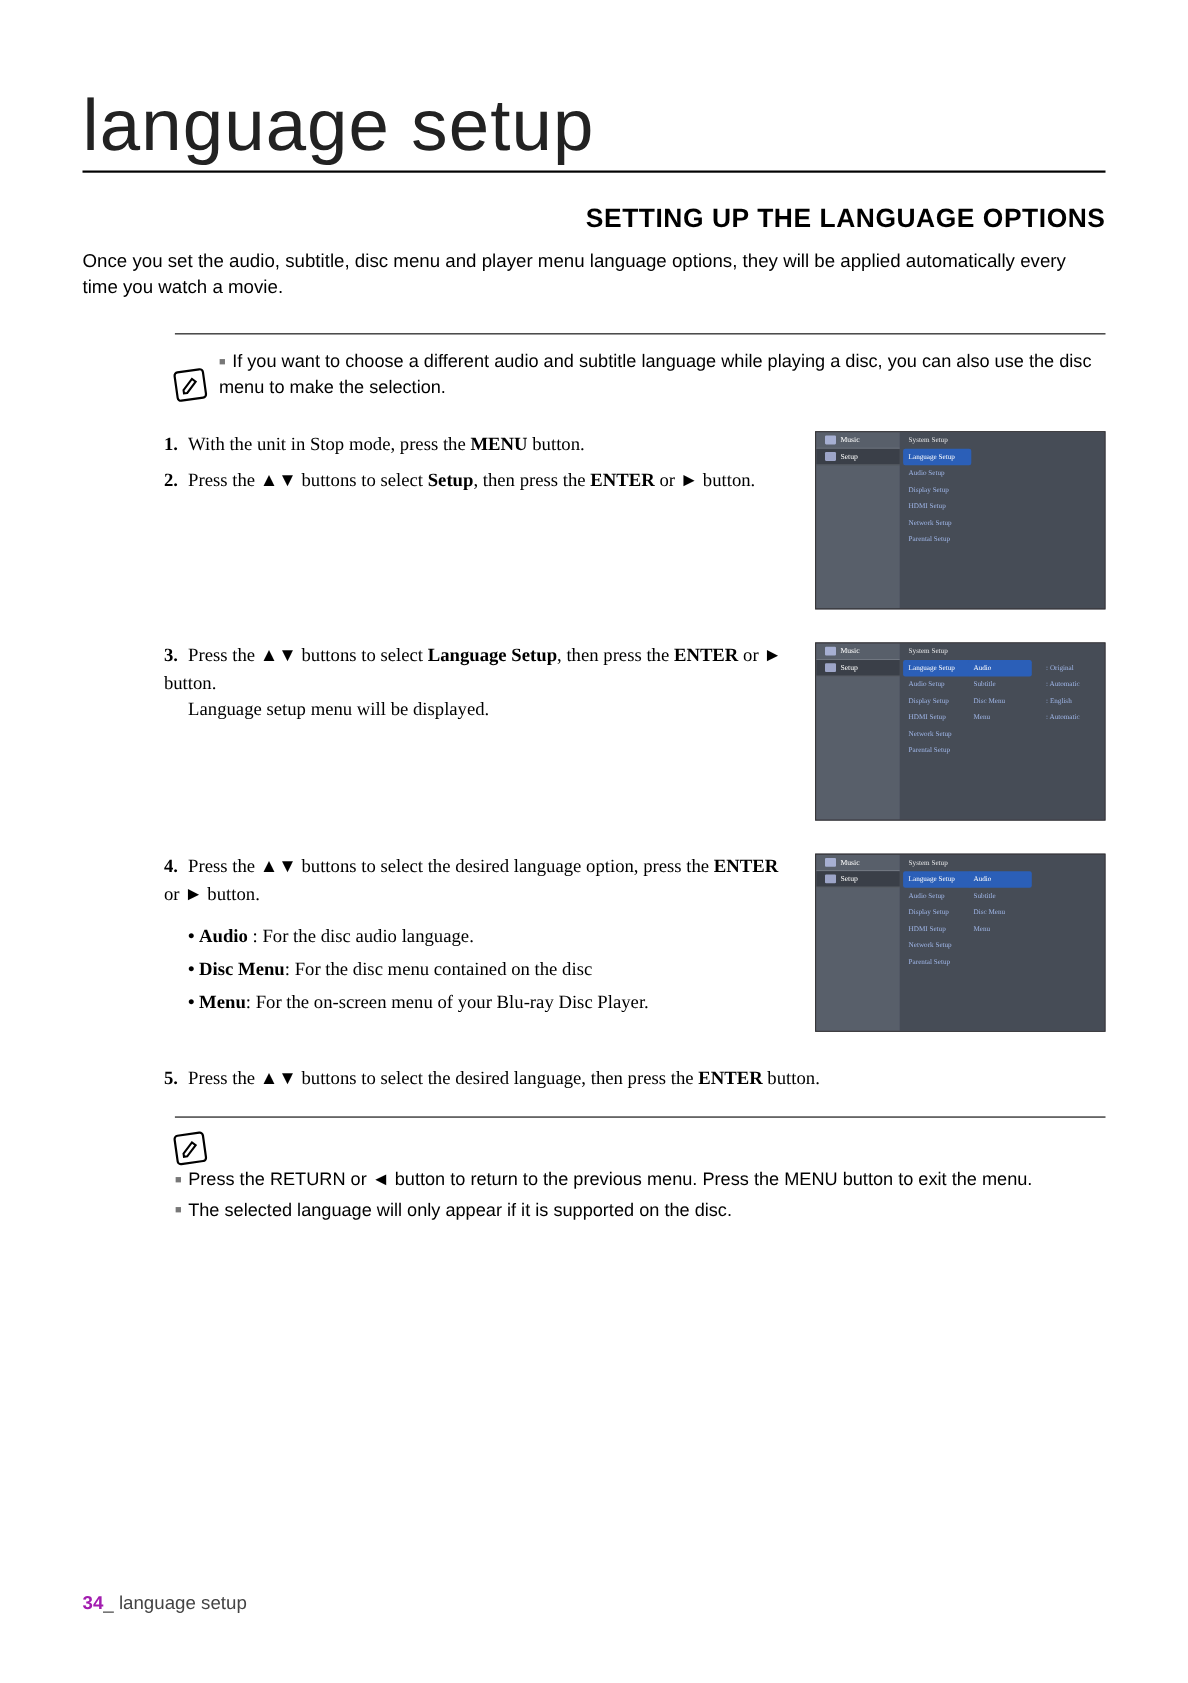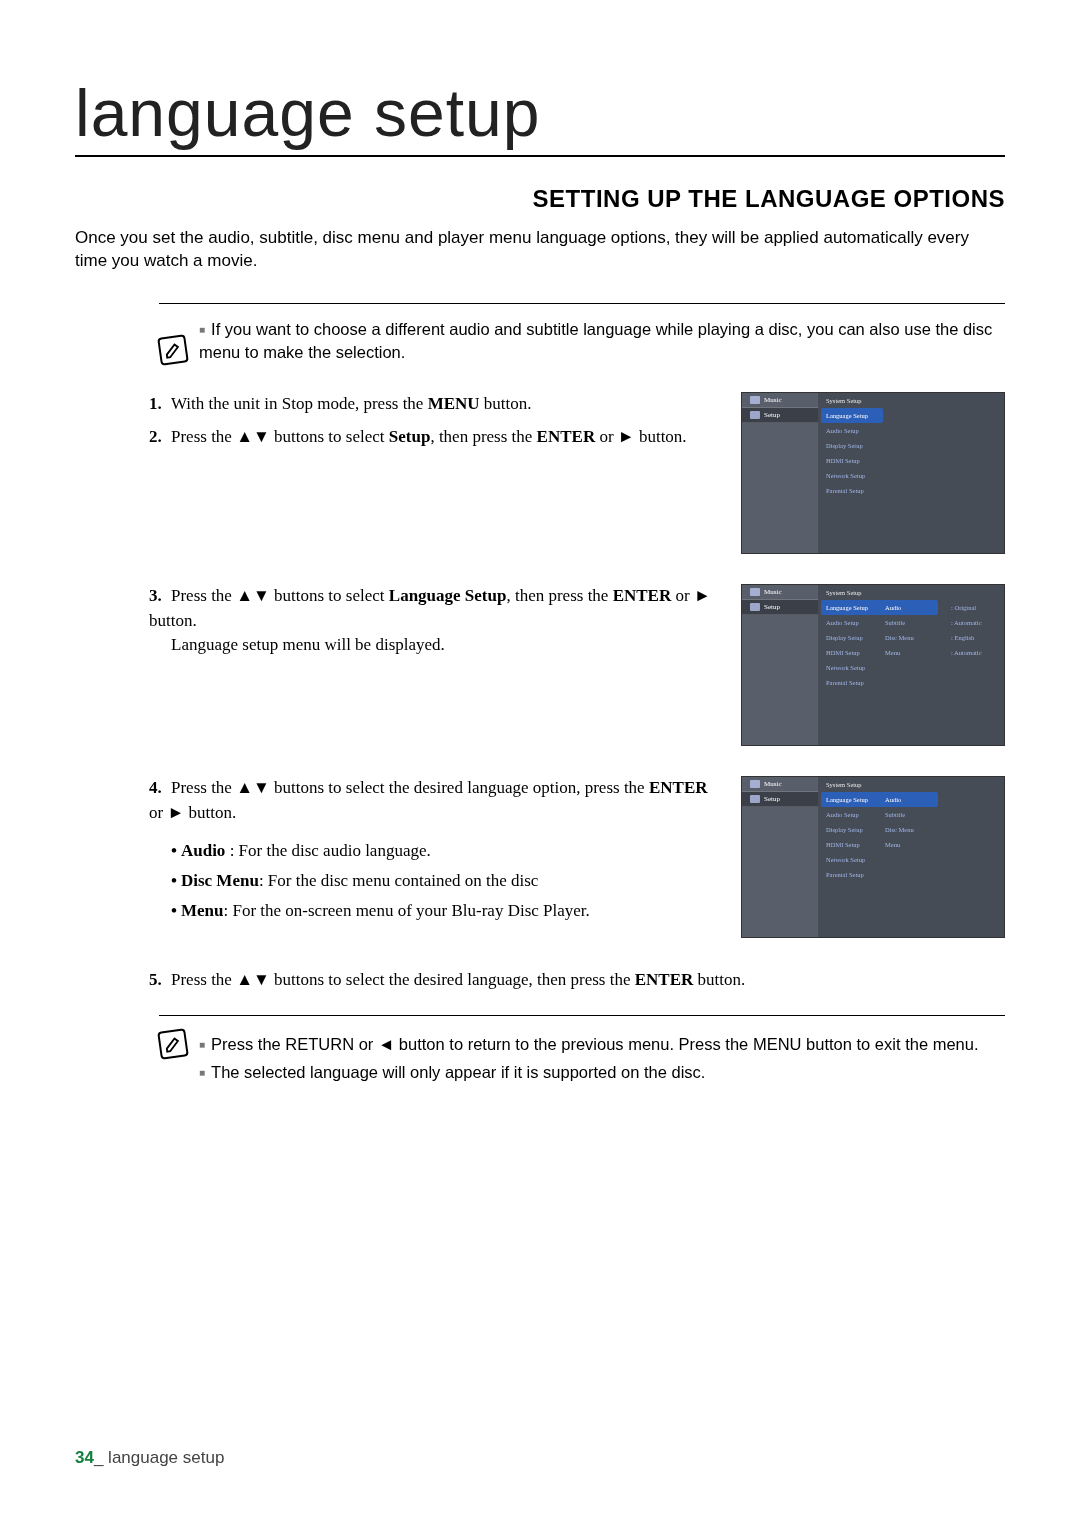--- a/index.html
+++ b/index.html
@@ -29,22 +29,22 @@
   .side-item.sel { background: #3a3f48; }
   .side-icon { width:10px; height:8px; background: rgba(200,210,255,0.7); border-radius:1px; display:inline-block;}
   .menu-col { position: absolute; top: 0; padding-top: 0; }
   .menu-col.c1 { left: 3px; width: 62px; }
   .menu-col.c2 { left: 62px; width: 58px; }
   .menu-col.c3 { left: 128px; width: 56px; }
   .menu-item { font-size: 6.5px; padding: 4px 5px; color: #9fb6e8; white-space: nowrap; }
   .menu-item.hdr { color: #fff; opacity: 0.85; }
   .menu-item.sel { background: #2b5fb8; color: #fff; border-radius: 2px; }
   .footer { position: absolute; bottom: 62px; left: 75px; font-size: 17px; color: #444; }
-  .footer .pn { font-weight: bold; color: #15803d; }
-  .note-block2 { border-top: 1.5px solid #000; padding-top: 14px; margin-left: 84px; margin-top: 22px; display: flex; align-items: flex-start; }
+  .footer .pn { font-weight: bold; color: #a21caf; }
+  .note-block2 { border-top: 1.5px solid #000; padding-top: 14px; margin-left: 84px; margin-top: 22px; display: flex; align-items: flex-start; flex-direction: column; }
   .note-lines { font-size: 16.5px; line-height: 1.7; font-family: "Arial Narrow", Arial, sans-serif; font-stretch: condensed; }
 </style>
 </head>
 <body>
 
 <div class="page">
   <div class="title">language setup</div>
   <div class="subtitle">SETTING UP THE LANGUAGE OPTIONS</div>
   <div class="intro">Once you set the audio, subtitle, disc menu and player menu language options, they will be applied automatically every time you watch a movie.</div>
 

